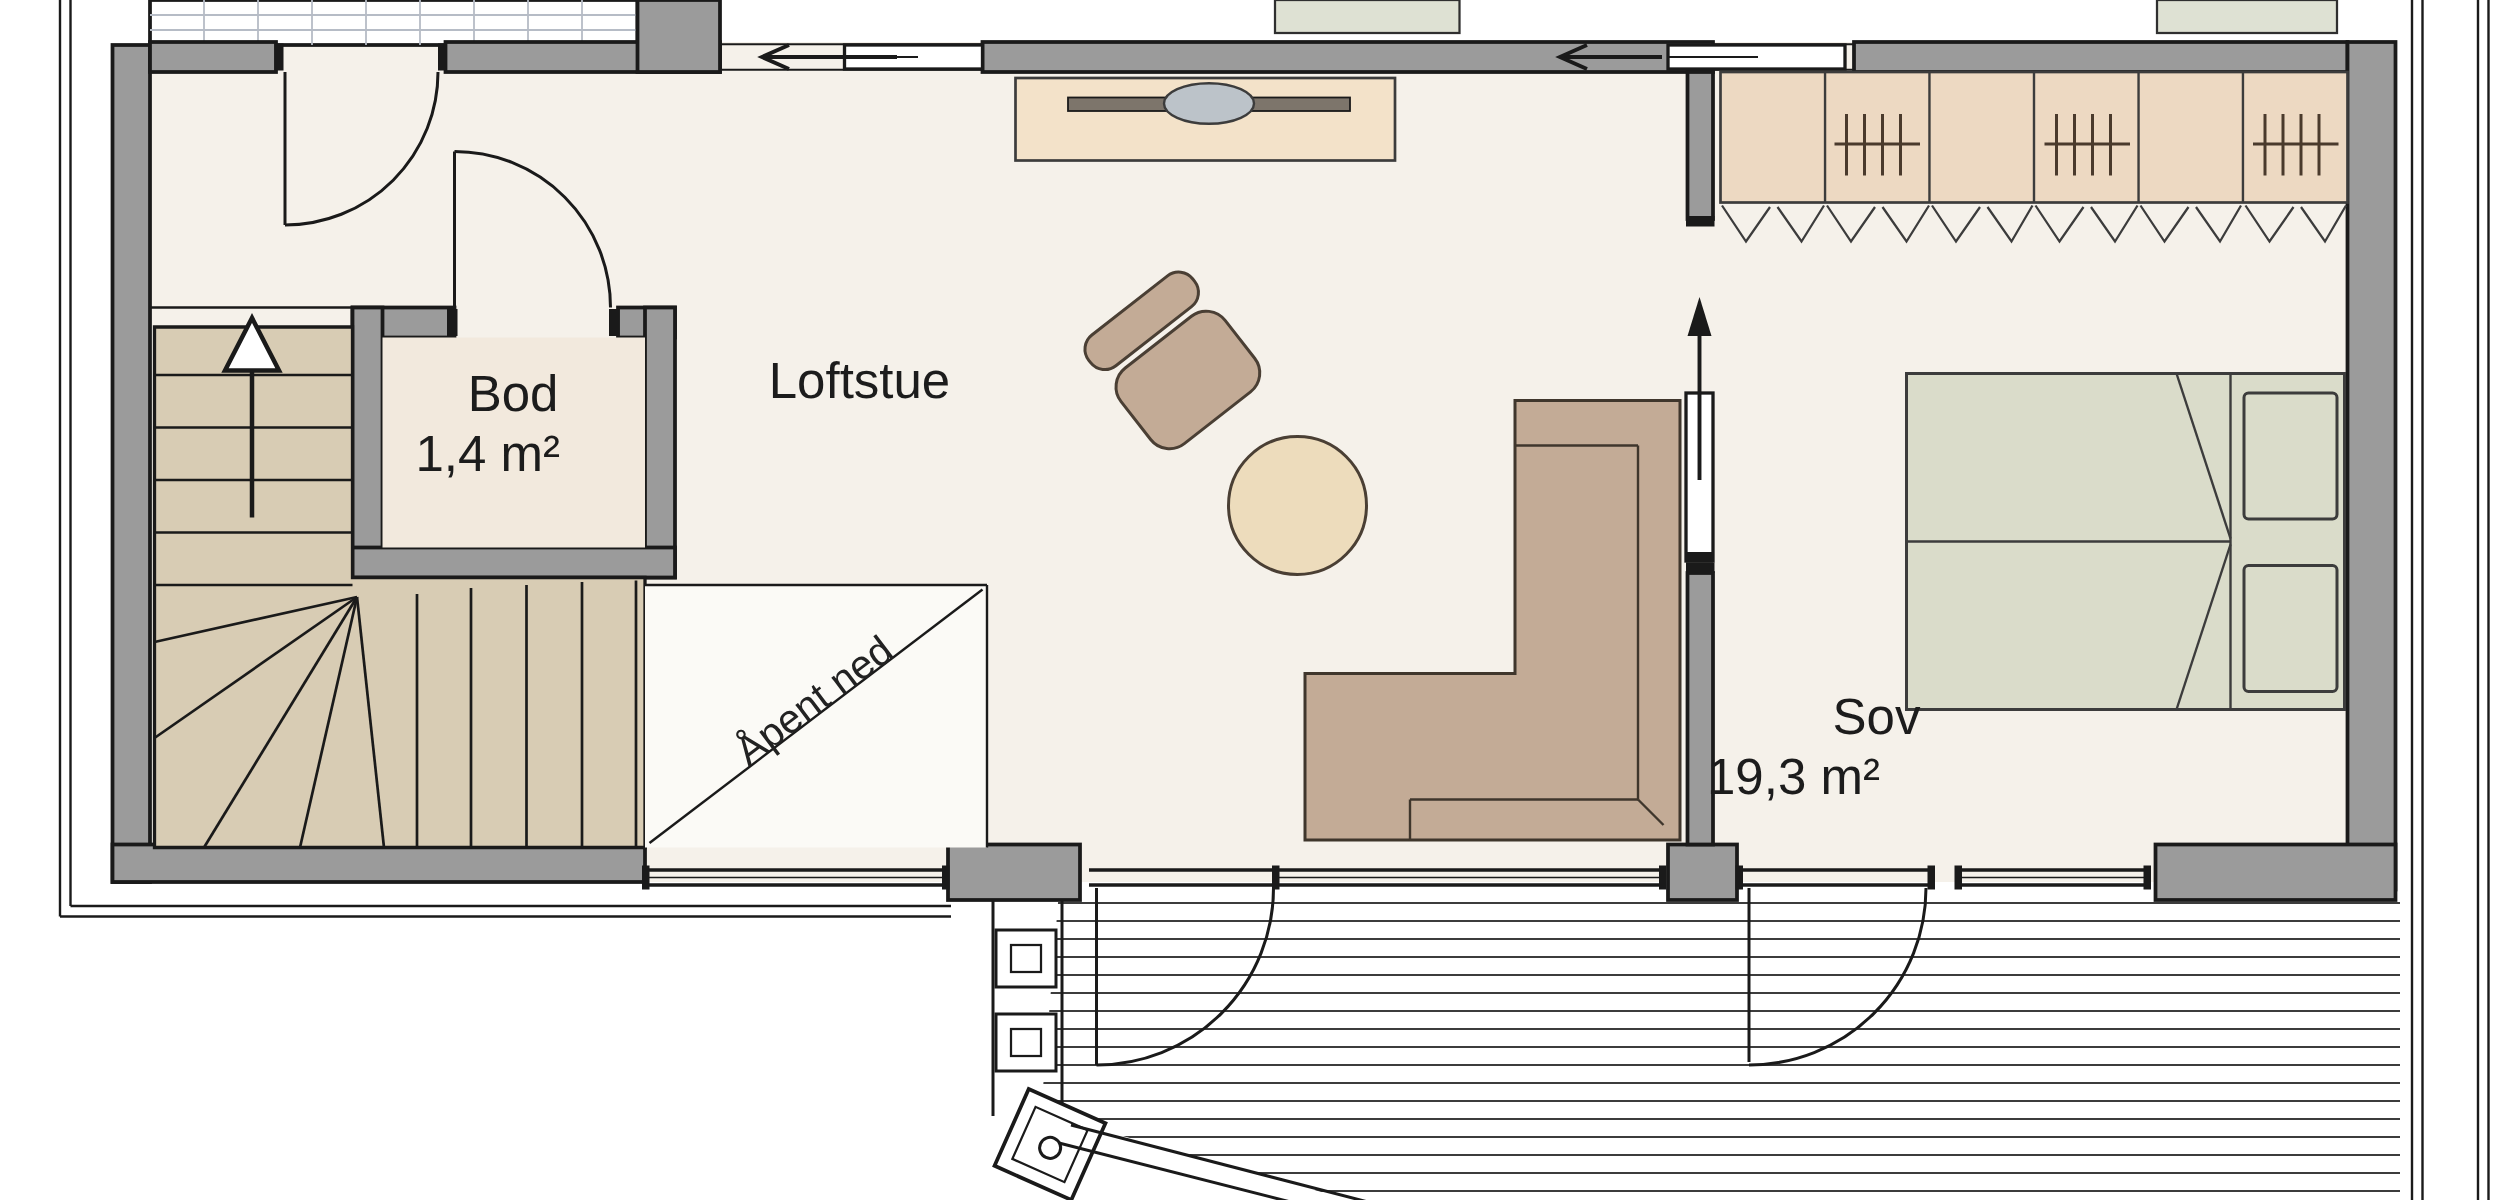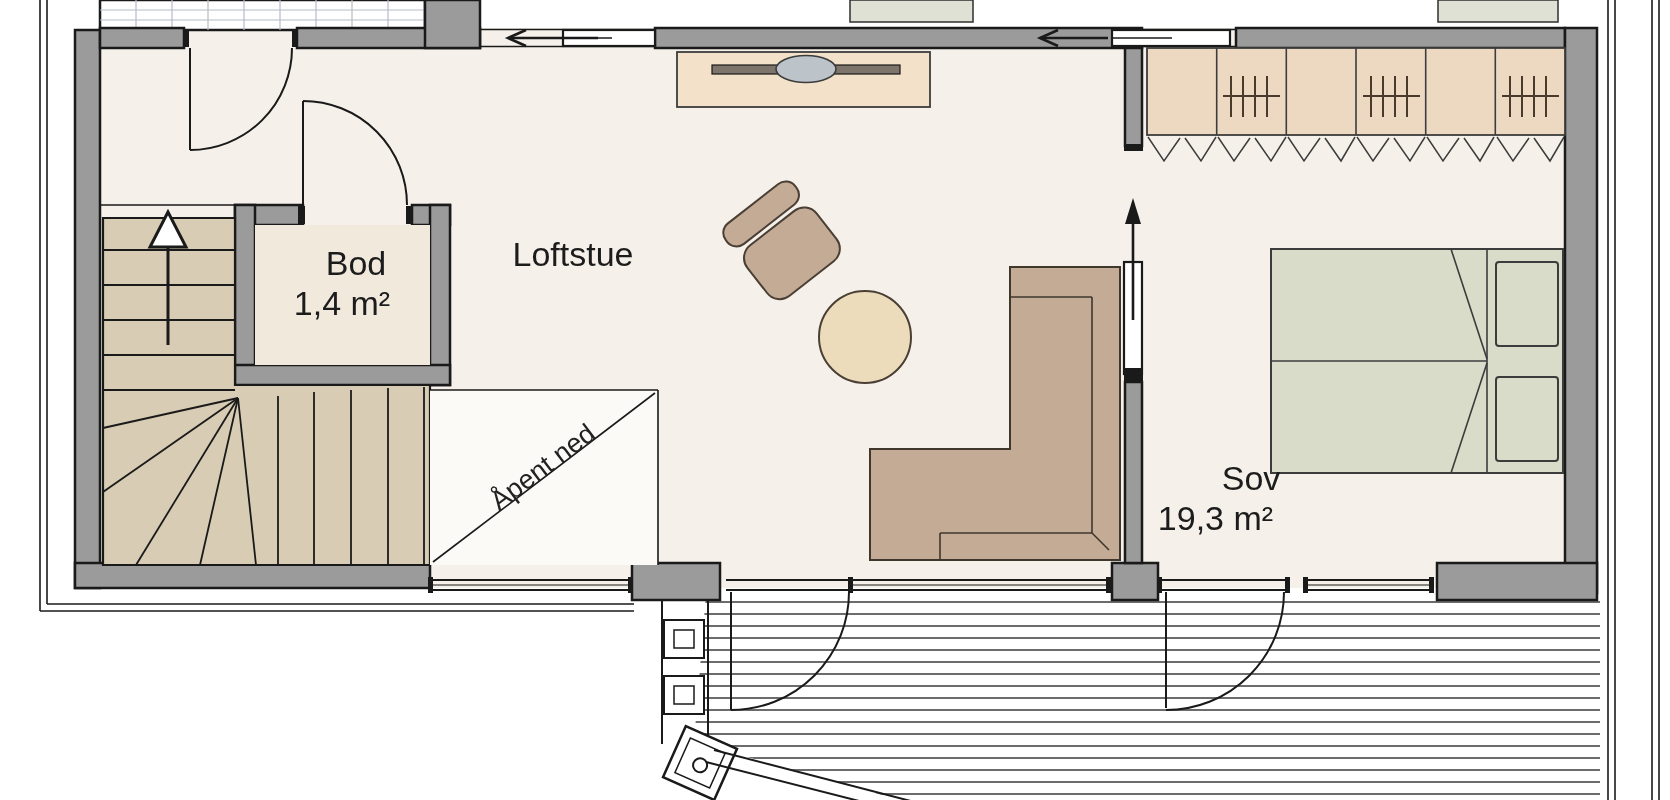--- a/index.html
+++ b/index.html
@@ -1,21 +1,21 @@
 <!DOCTYPE html>
 <html><head>
 <meta charset="utf-8">
 <style>
   html,body{margin:0;padding:0;background:#ffffff;}
   .stage{position:relative;width:1670px;height:800px;background:#ffffff;overflow:hidden;
          font-family:"Liberation Sans", sans-serif;color:#1c1c1c;}
   .stage svg{position:absolute;left:0;top:0;}
   .room-label{position:absolute;text-align:center;line-height:1.0;font-size:34px;color:#1c1c1c;
               white-space:nowrap;}
-  .room-area{position:absolute;text-align:center;line-height:1.0;font-size:34px;color:#1c1c1c;
+  .room-area{position:absolute;line-height:1.0;font-size:34px;color:#1c1c1c;
              white-space:nowrap;}
   .rotated-label{position:absolute;font-size:27px;color:#222;white-space:nowrap;
                  transform:rotate(-37deg);transform-origin:center center;text-align:center;}
   .balcony-label{position:absolute;font-size:35px;color:#1c1c1c;text-align:center;white-space:nowrap;}
 </style>
 </head>
 <body>
 
 <div class="stage">
 
@@ -301,21 +301,21 @@
     <rect x="1271" y="249" width="292" height="224" fill="#dadcca" stroke="#3c3c3c" stroke-width="2"></rect>
     <line x1="1487" y1="249" x2="1487" y2="473" stroke="#3c3c3c" stroke-width="1.6"></line>
     <line x1="1271" y1="361" x2="1487" y2="361" stroke="#3c3c3c" stroke-width="1.6"></line>
     <line x1="1451" y1="249" x2="1487" y2="359" stroke="#3c3c3c" stroke-width="1.6"></line>
     <line x1="1487" y1="363" x2="1451" y2="473" stroke="#3c3c3c" stroke-width="1.6"></line>
     <rect x="1496" y="262" width="62" height="84" rx="3" fill="#dadcca" stroke="#3c3c3c" stroke-width="2"></rect>
     <rect x="1496" y="377" width="62" height="84" rx="3" fill="#dadcca" stroke="#3c3c3c" stroke-width="2"></rect>
   </g>
 </svg>
 
-<div class="room-label" style="left:291px;top:246px;width:130px;">Bod</div>
+<div class="room-label" style="left:277px;top:246px;width:130px;">Bod</div>
 <div class="room-area" style="left:277px;top:286px;width:130px;">1,4 m²</div>
 
 <div class="room-label" style="left:488px;top:237px;width:170px;">Loftstue</div>
 
 <div class="room-label" style="left:1186px;top:461px;width:130px;">Sov</div>
 <div class="room-area" style="left:1138px;top:501px;width:155px;">19,3 m²</div>
 
 <div class="rotated-label" style="left:458px;top:452px;width:170px;">Åpent ned</div>
 
 

